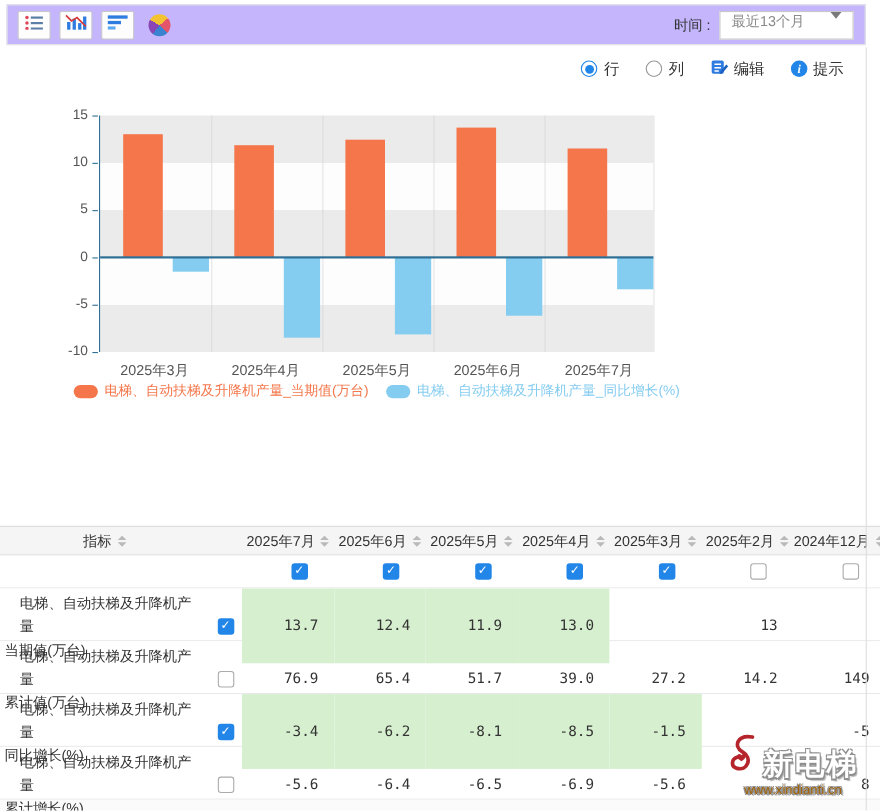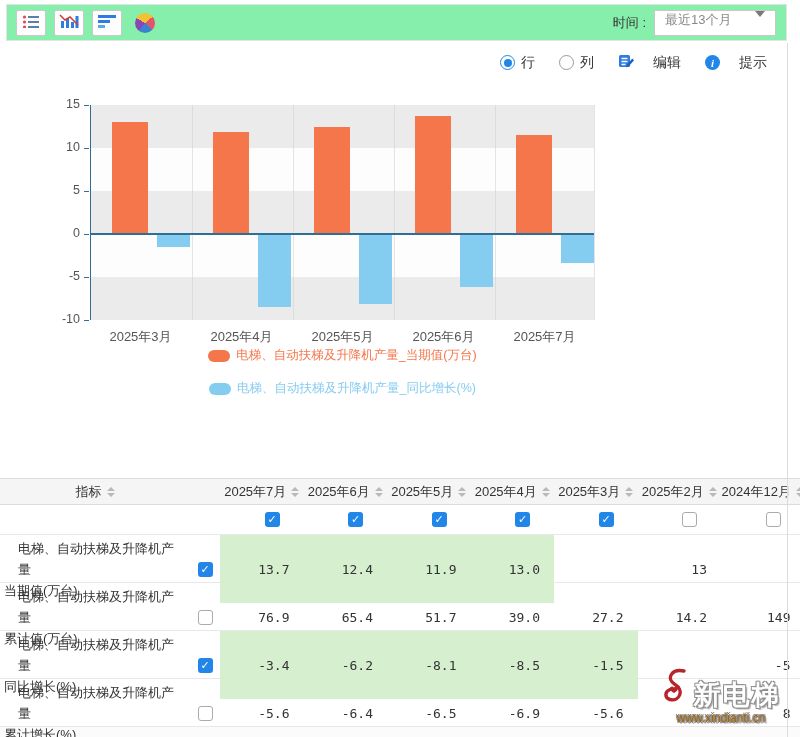--- a/index.html
+++ b/index.html
@@ -2,21 +2,21 @@
 <html><head>
 <meta charset="utf-8">
 <style>
   * { margin:0; padding:0; box-sizing:border-box; }
   html,body { background:#fff; }
   body { font-family:"Liberation Sans","DejaVu Sans",sans-serif; color:#333; }
   #app { position:relative; width:800px; height:737px; background:#fff; overflow:hidden; }
 
   
   .topbar { position:absolute; left:6px; top:4px; width:781px; height:37px;
-    background:#86efac; border:1px solid #e3e3e3; display:flex; align-items:center; }
+    background:#c4b5fd; border:1px solid #e3e3e3; display:flex; align-items:center; }
   .tool-group { display:flex; align-items:center; gap:8px; margin-left:9px; }
   .tool-btn { width:30px; height:26px; background:#fdfdfd; border:1px solid #c9c9c9;
     border-radius:2px; display:flex; align-items:center; justify-content:center; cursor:pointer; }
   .tool-btn.borderless { border-color:transparent; background:transparent; }
   .pie-glyph { width:20px; height:20px; border-radius:50%;
     background:conic-gradient(from -60deg, #f3c231 0deg 110deg, #e2556b 110deg 195deg, #3b82d0 195deg 278deg, #8a46b4 278deg 360deg); }
   .time-area { margin-left:auto; display:flex; align-items:center; margin-right:10px; }
   .time-label { font-size:13px; color:#333; margin-right:8px; }
   .dropdown { width:122px; height:26px; background:#fff; border:1px solid #c8c8c8;
     display:flex; align-items:flex-start; justify-content:space-between; padding:0 10px; cursor:pointer; }
@@ -25,42 +25,42 @@
     border-top:6px solid #7a7a7a; }
 
   
   .controls-row { position:absolute; top:53px; right:33px; display:flex; align-items:center; gap:24px; }
   .radio-item { display:flex; align-items:center; gap:6px; font-size:14px; color:#333; cursor:pointer; }
   .radio-circle { width:15px; height:15px; border-radius:50%; background:#fff; display:inline-flex;
     align-items:center; justify-content:center; }
   .radio-circle.on { border:1px solid #2186e8; }
   .radio-circle.on::after { content:""; width:8px; height:8px; border-radius:50%; background:#2186e8; }
   .radio-circle.off { border:1px solid #9a9a9a; }
-  .ctrl-item { display:flex; align-items:center; gap:19px; font-size:14px; color:#333; cursor:pointer; }
+  .ctrl-item { display:flex; align-items:center; gap:5px; font-size:14px; color:#333; cursor:pointer; }
   .info-circle { width:15px; height:15px; border-radius:50%; background:#2186e8; color:#fff;
     font-size:11px; font-weight:bold; display:inline-flex; align-items:center; justify-content:center;
     font-family:"Liberation Serif","DejaVu Serif",serif; font-style:italic; }
 
   
   .chart-wrap { position:absolute; left:0; top:95px; width:660px; height:290px; }
   .plot { position:absolute; left:90px; top:10px; width:505px; height:215px;
     border-left:1px solid #2f6f96; border-right:1px solid #e3e3e3;
     background:linear-gradient(to bottom,
       #ebebeb 0%, #ebebeb 20%, #fdfdfd 20%, #fdfdfd 40%,
       #ebebeb 40%, #ebebeb 60%, #fdfdfd 60%, #fdfdfd 80%,
       #ebebeb 80%, #ebebeb 100%); }
   .vsep { position:absolute; top:0; width:1px; height:100%; background:#cfcfcf; opacity:.55; }
   .zero-line { position:absolute; left:0; width:100%; height:2px; background:#2f6f96; z-index:3; }
   .bar-group { position:absolute; top:0; height:100%; }
   .bar { position:absolute; z-index:2; }
   .ytick-label { position:absolute; width:34px; text-align:right; font-size:12.5px; color:#555; }
   .ytick-mark { position:absolute; width:5px; height:1px; background:#2f6f96; }
   .xtick-label { position:absolute; text-align:center; font-size:13px; color:#555; }
   .legend { position:absolute; left:70px; top:252px; width:545px; display:flex;
-    justify-content:center; align-items:center; gap:16px;flex-direction:column; }
+    justify-content:center; align-items:center; gap:16px; }
   .legend-item { display:flex; align-items:center; gap:6px; cursor:pointer; white-space:nowrap; }
   .legend-swatch { width:22px; height:12px; border-radius:6px; flex:0 0 auto; }
   .legend-text { font-size:12.5px; }
 
   
   .table-wrap { position:absolute; left:0; top:478px; width:805px; }
   .trow { display:grid; grid-template-columns:190px 30px repeat(7, 83.5px); align-items:stretch; }
   .thead { background:#f5f5f5; border-top:1px solid #dcdcdc; border-bottom:1px solid #dcdcdc; height:27px; }
   .th-cell { display:flex; align-items:center; justify-content:center; font-size:13px; color:#333; cursor:pointer; }
   .sort-icon { display:inline-flex; flex-direction:column; gap:2px; margin-left:5px; }

